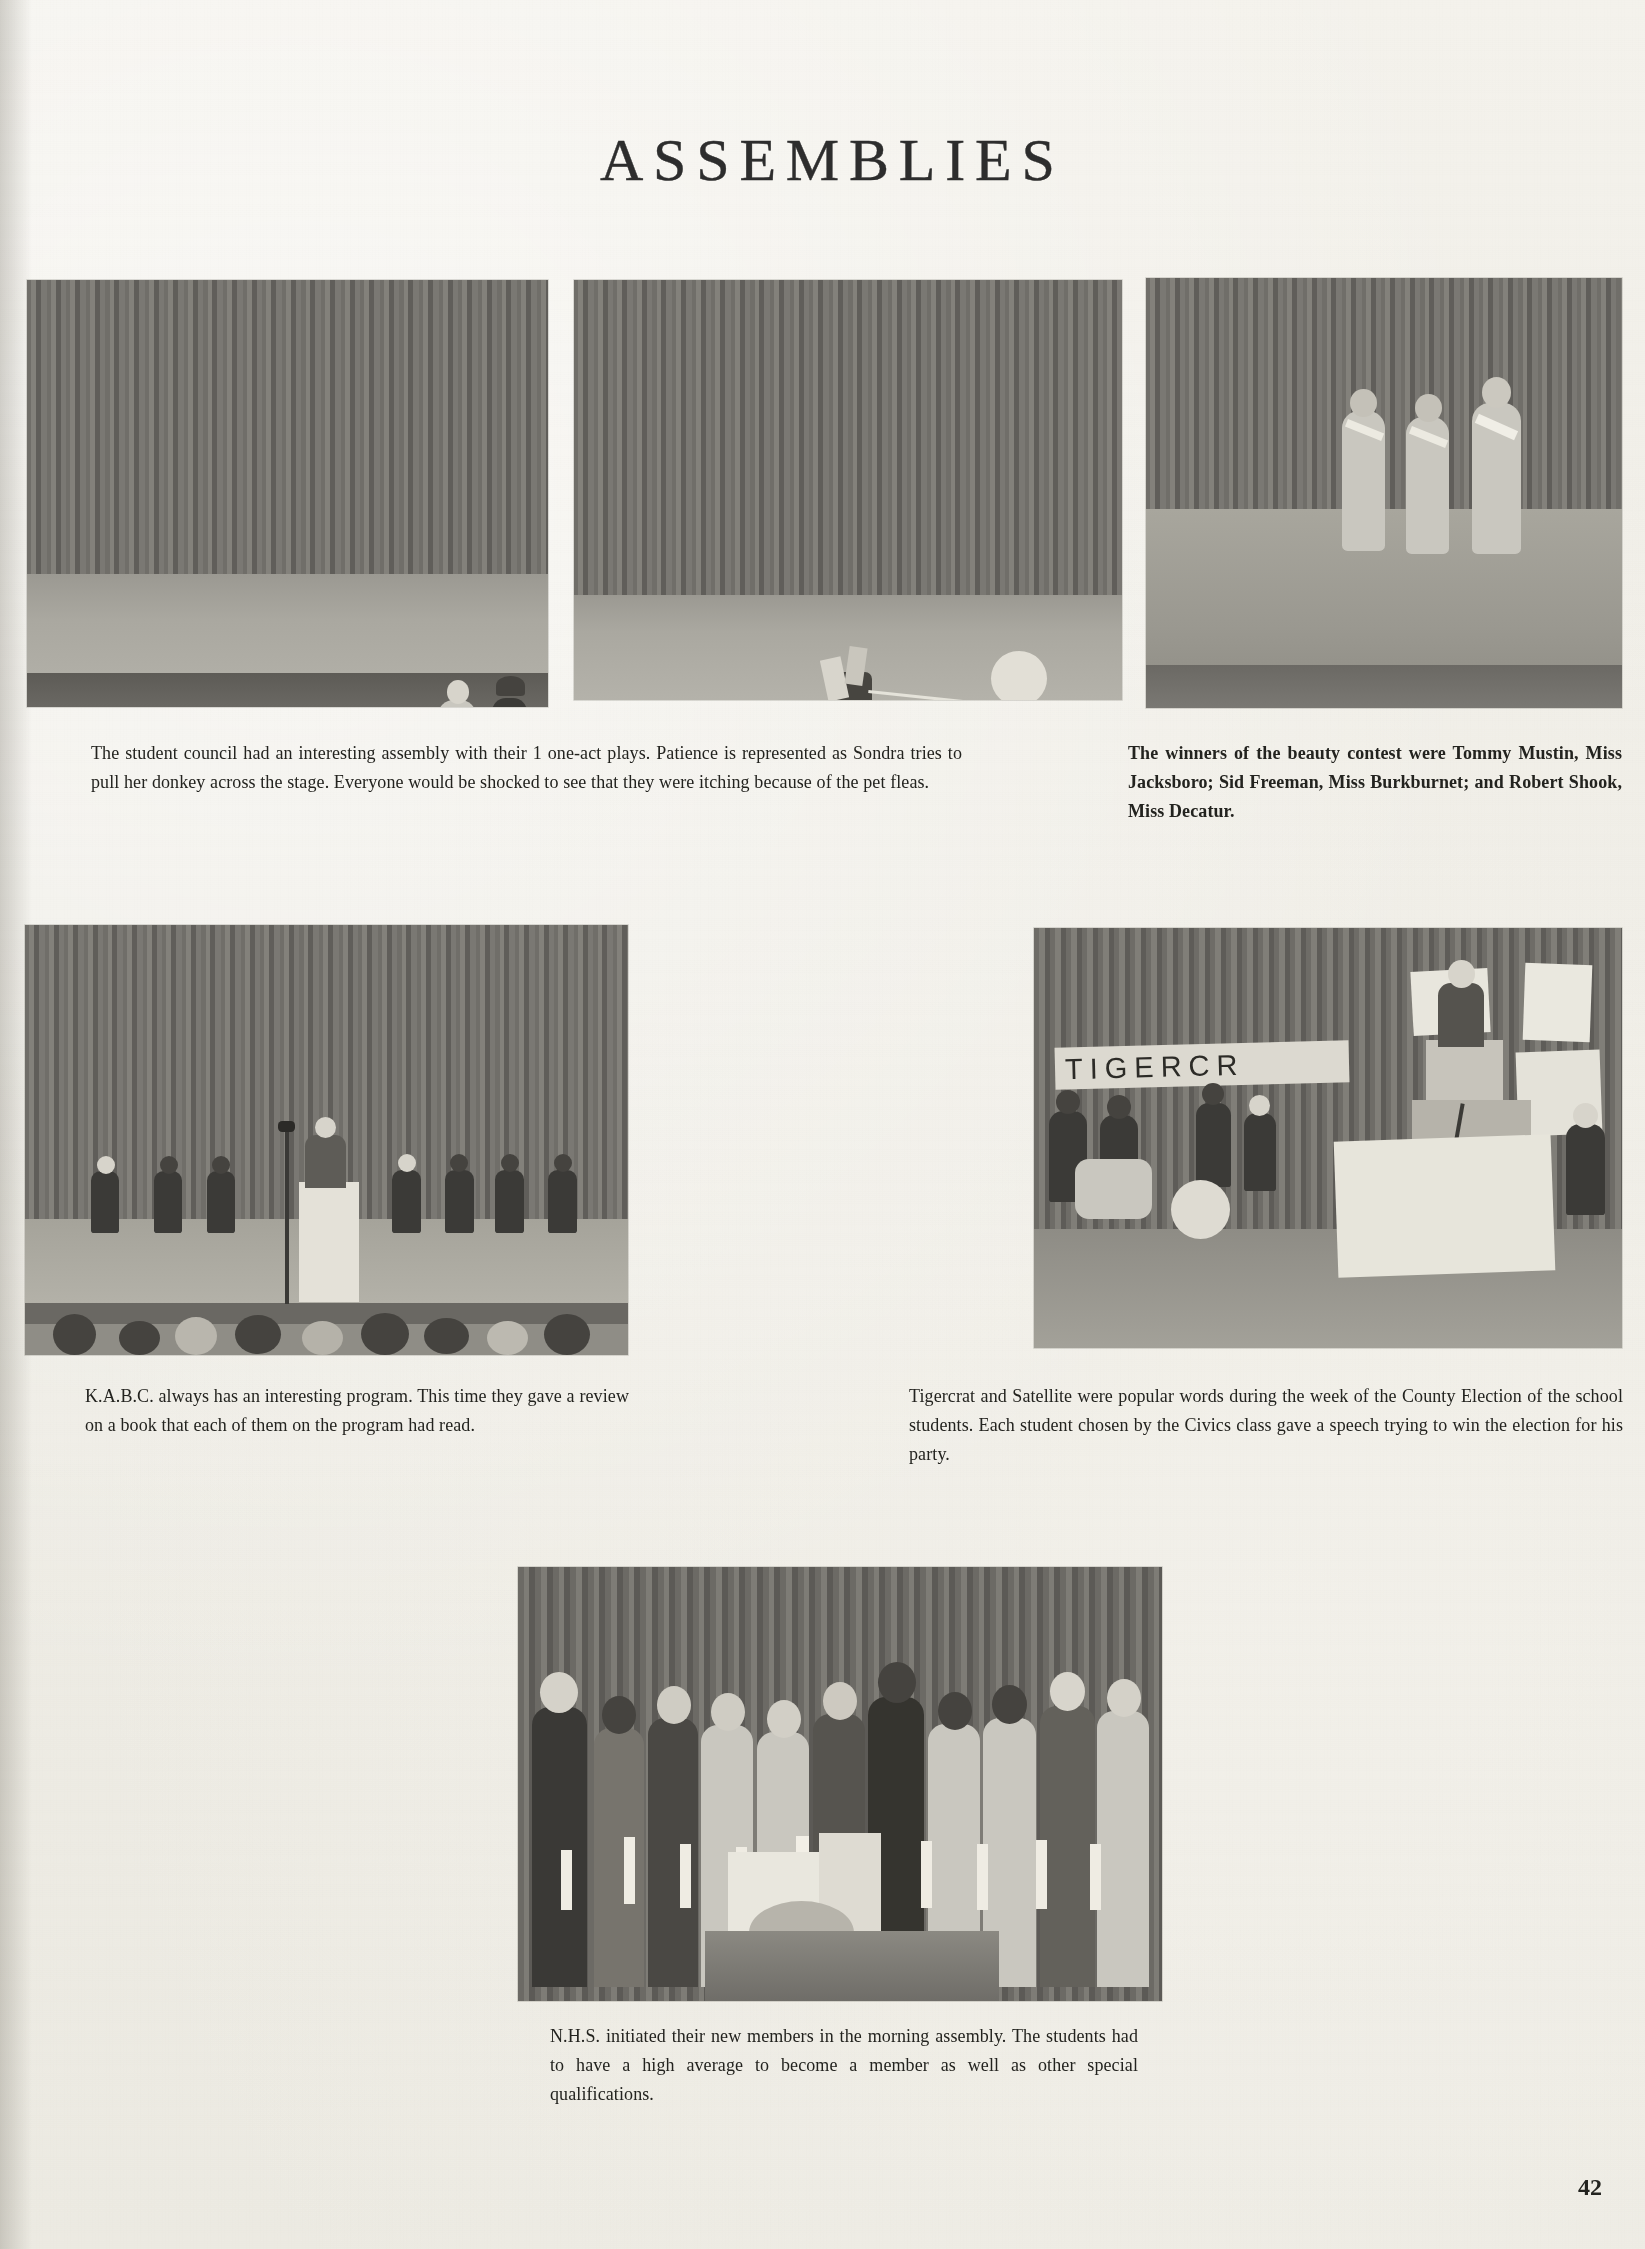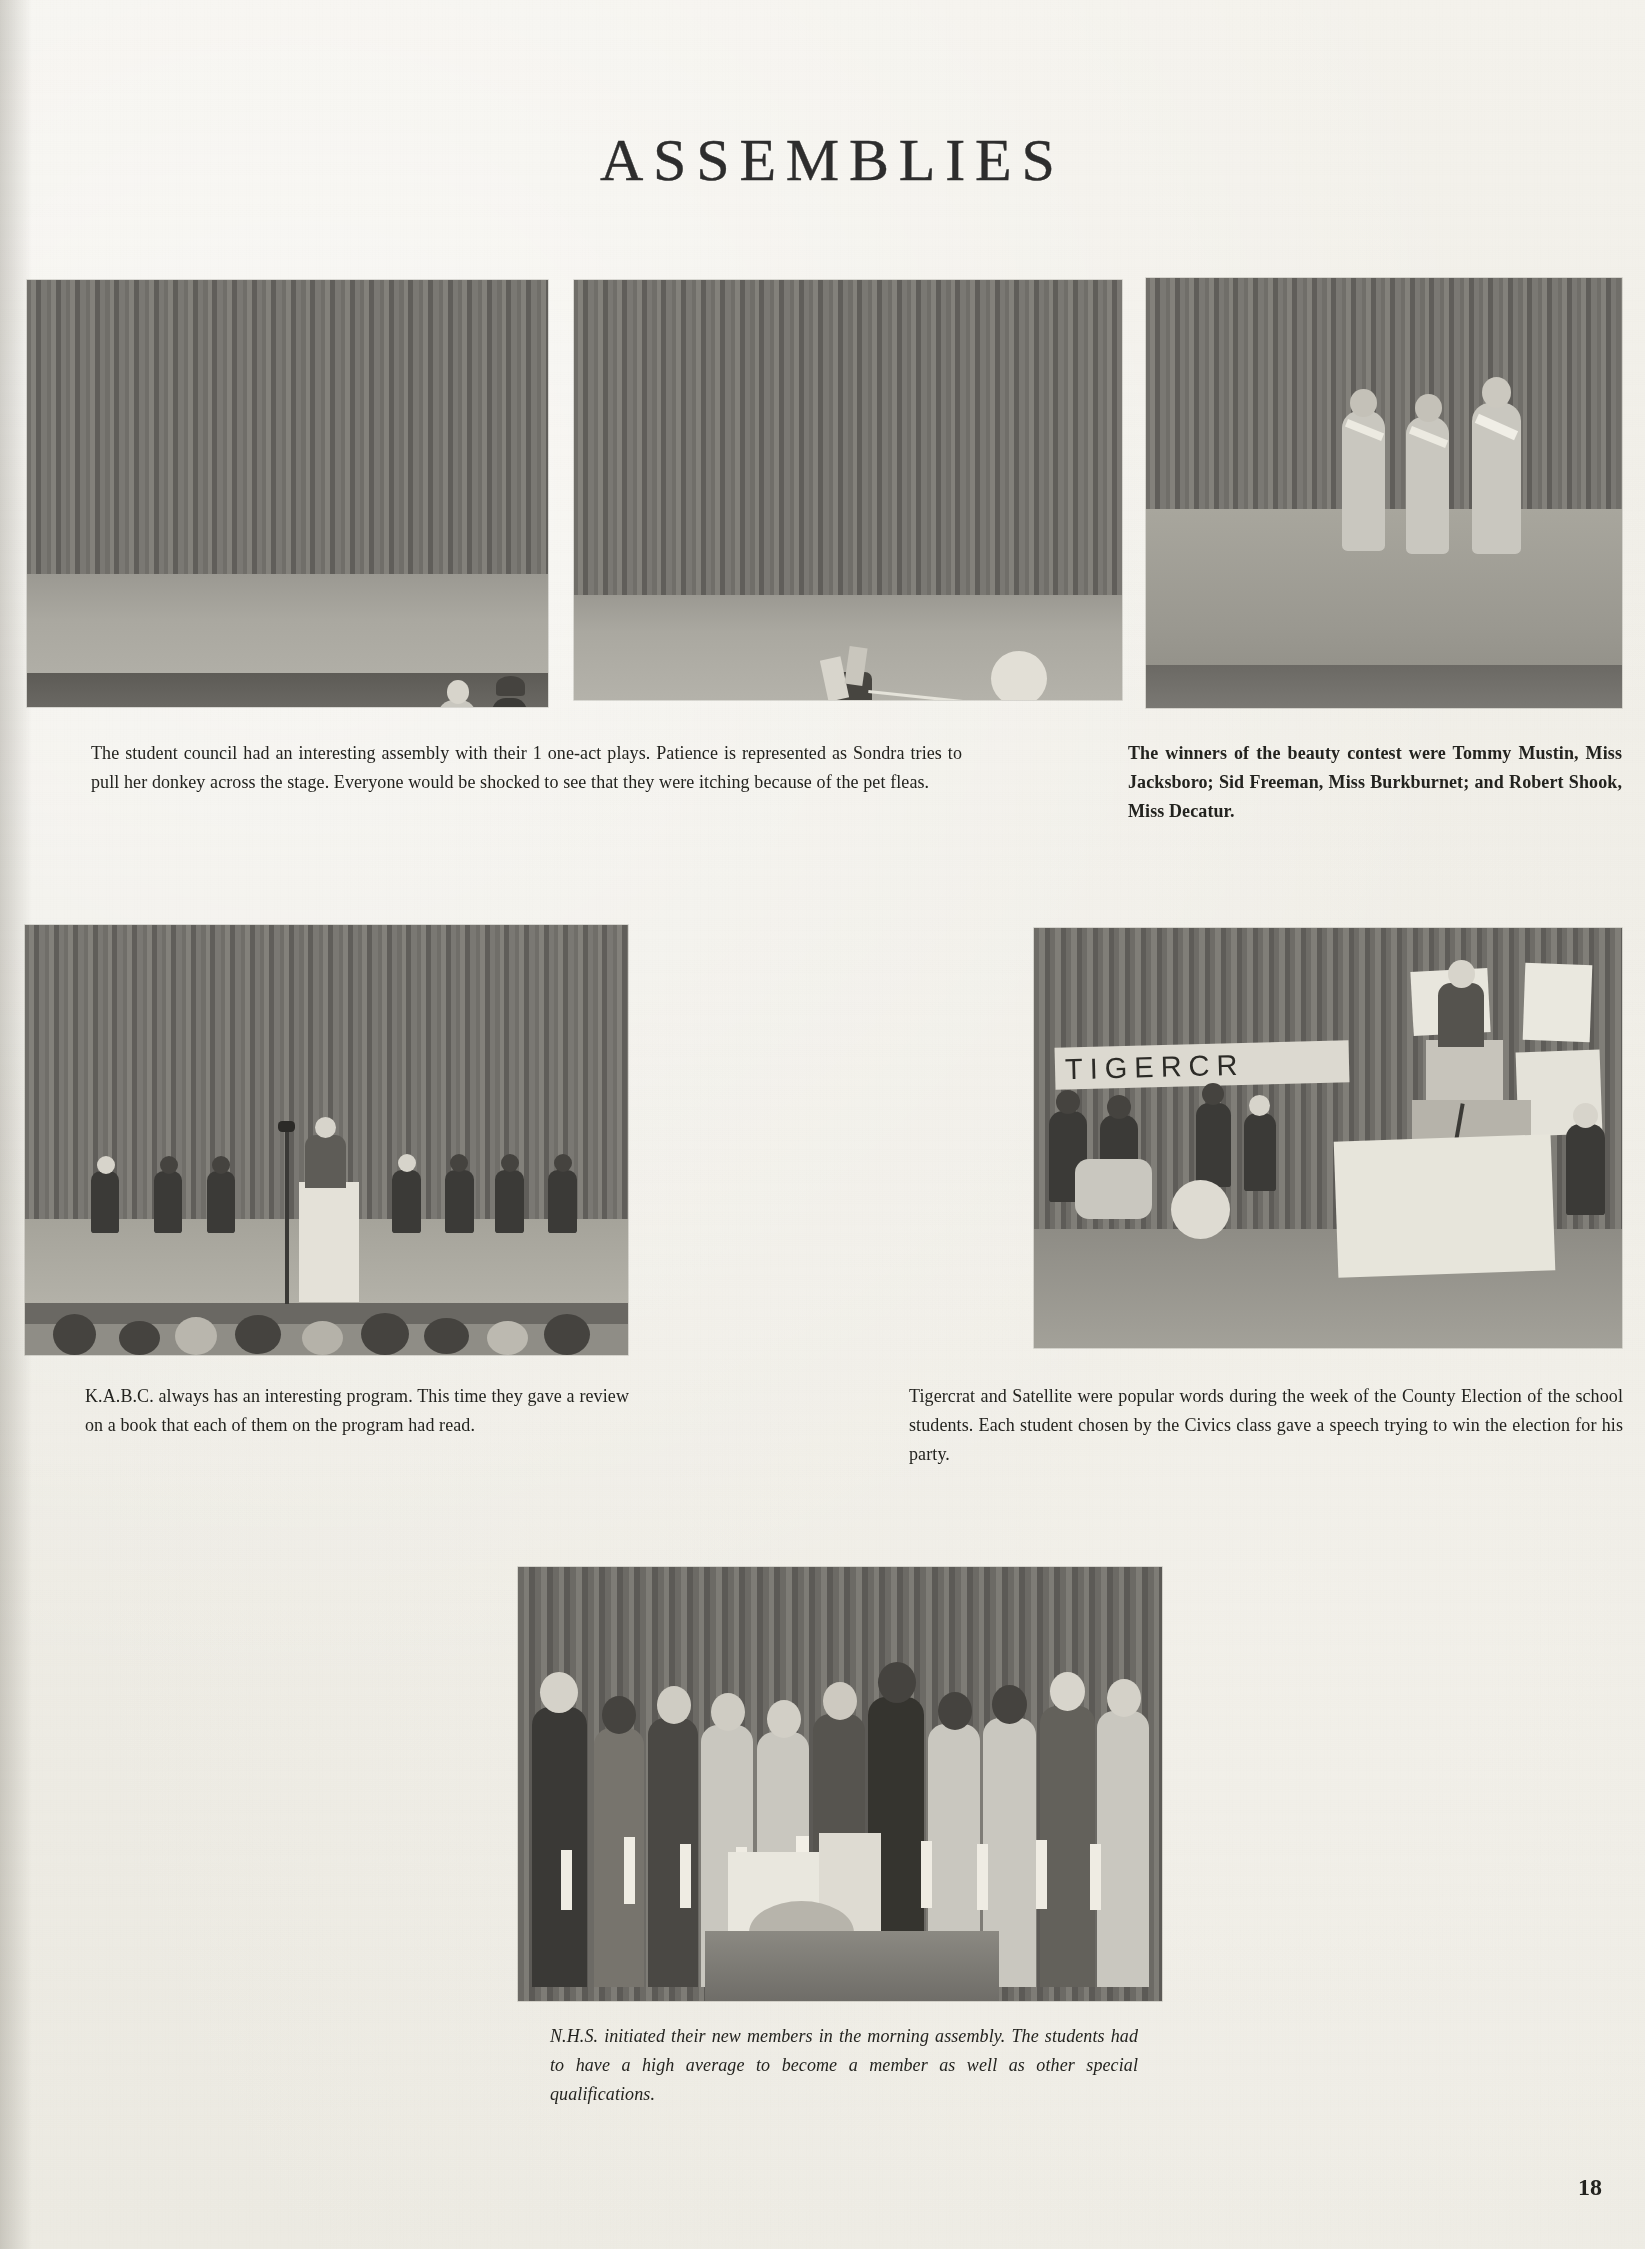--- a/index.html
+++ b/index.html
@@ -321,18 +321,18 @@
       <div style="position:absolute; left:518px; top:273px; width:11.2px; height:69px; background:#efece3;"></div>
       <div style="position:absolute; left:572px; top:277px; width:11.2px; height:66px; background:#efece3;"></div>
 
       <div style="position:absolute; left:210px; top:285px; width:126px; height:91px; background:#e9e7de;"></div>
       <div style="position:absolute; left:301px; top:266px; width:62px; height:105px; background:#dedbd2;"></div>
       <div style="position:absolute; left:231px; top:334px; width:105px; height:63px; border-radius:50%; background:#b7b4ab;"></div>
       <div style="position:absolute; left:187px; top:364px; width:294px; height:70px; background:linear-gradient(180deg,#8b8982,#6f6d68);"></div>
     </div>
   </div>
 
-  <div class="caption" style="left:550px; top:2022px; width:588px;font-style:italic;">N.H.S. initiated their new members in the morning assembly.  The students had to have a high average to become a member as well as other special qualifications.</div>
-
-  <div class="pageno">18</div>
+  <div class="caption" style="left:550px; top:2022px; width:588px;">N.H.S. initiated their new members in the morning assembly.  The students had to have a high average to become a member as well as other special qualifications.</div>
+
+  <div class="pageno">42</div>
 
 </div>
 
 
 </body></html>

